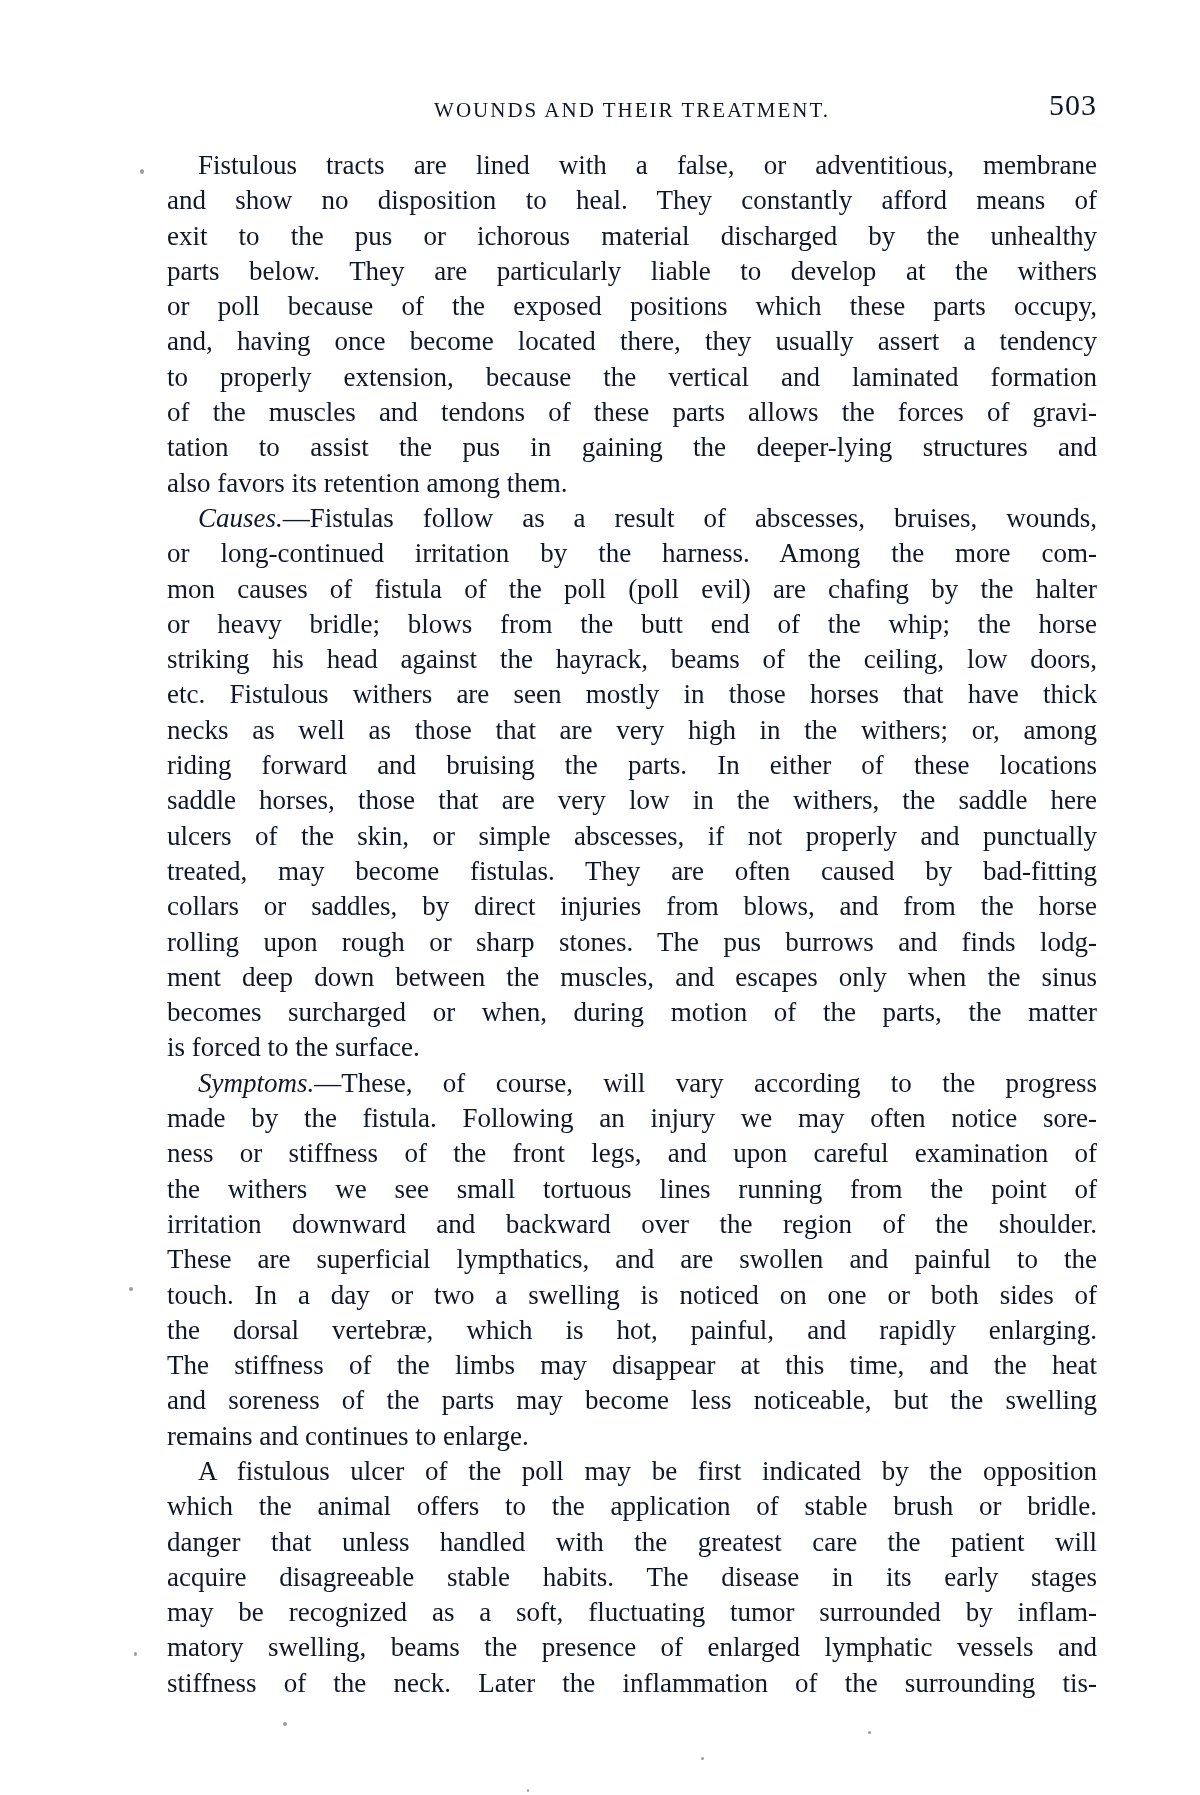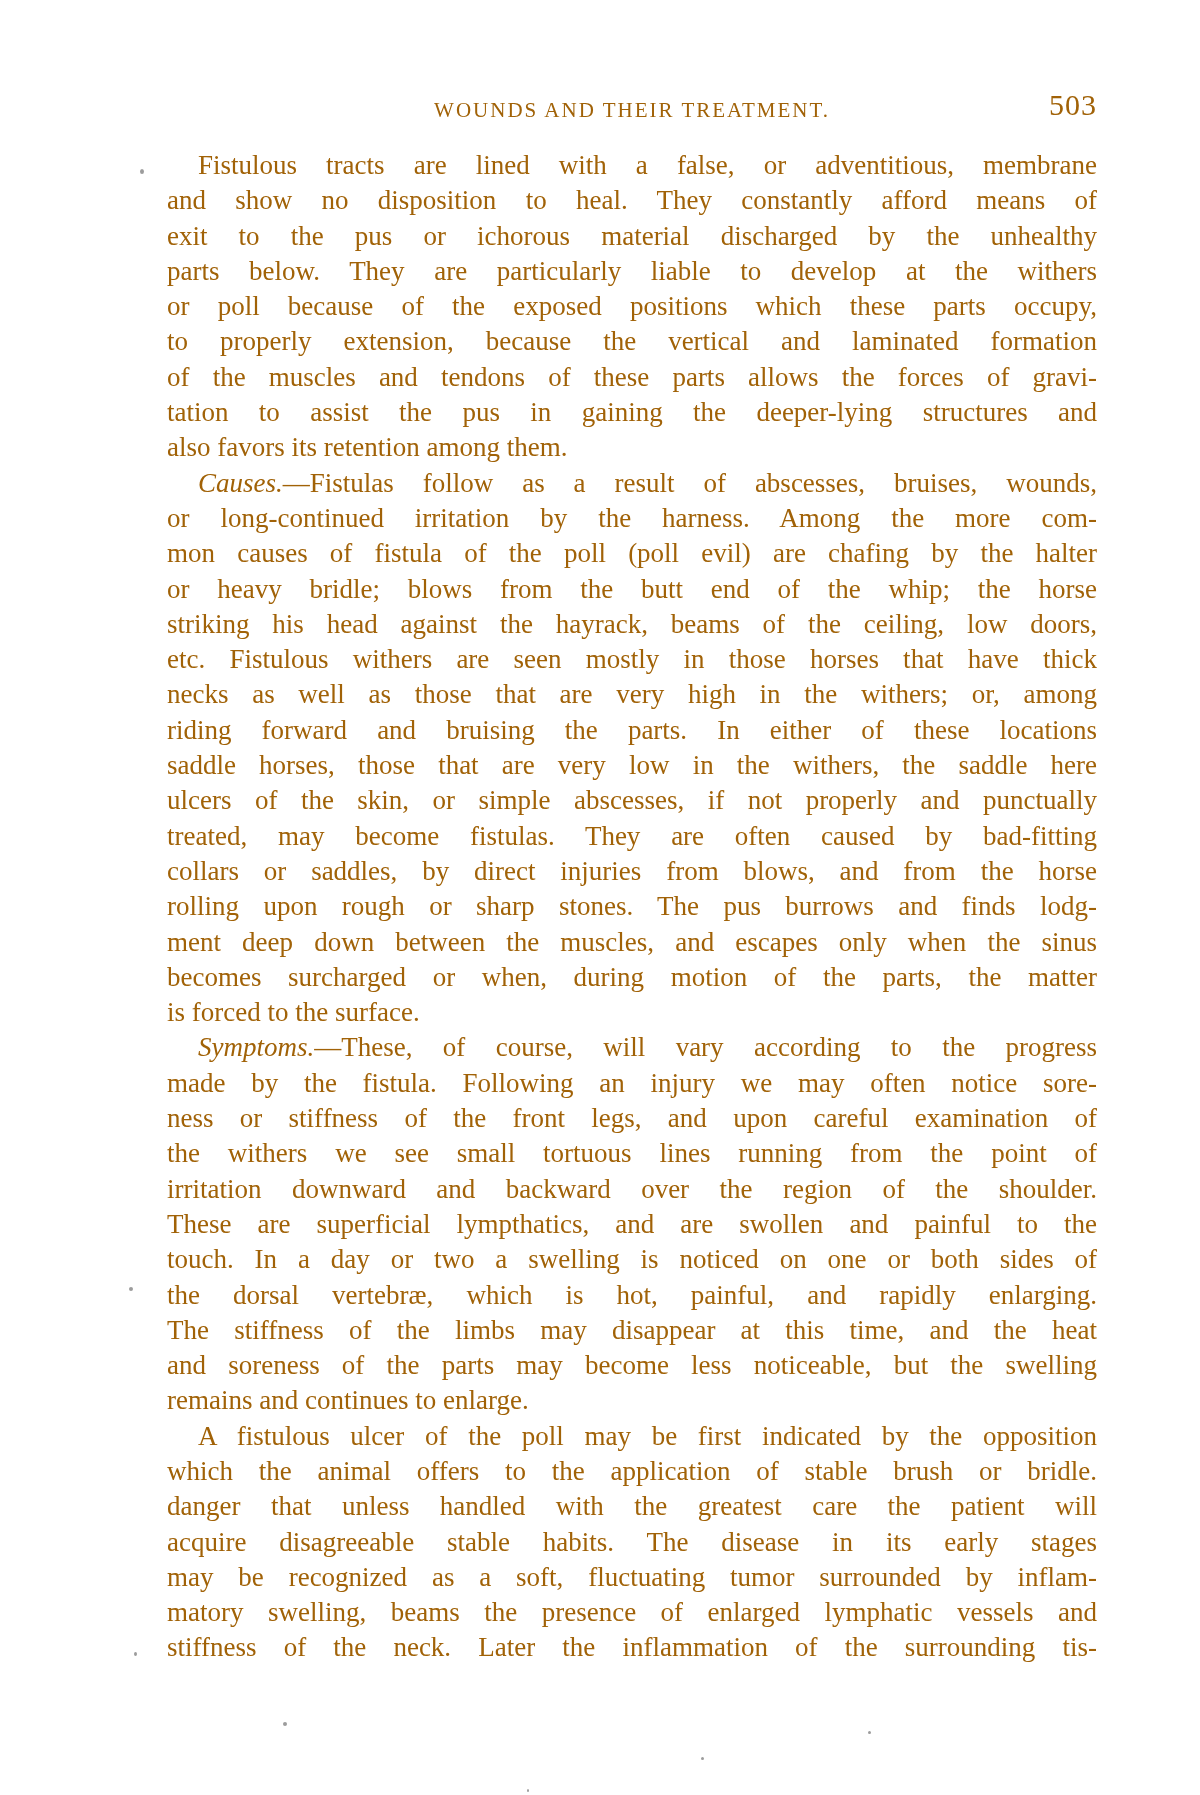--- a/index.html
+++ b/index.html
@@ -1,21 +1,21 @@
 <!DOCTYPE html>
 <html><head>
 <meta charset="utf-8">
 <style>
   html,body{margin:0;padding:0;background:#e8e8e8;}
   .page{
     position:relative;
     width:1200px;height:1795px;
     background:#ffffff;
     font-family:"Liberation Serif", serif;
-    color:#a16207;
+    color:#0f172a;
     overflow:hidden;
     margin:0 auto;
   }
   .textblock{
     position:absolute;
     left:167px;top:94px;
     width:930px;
   }
   .runhead{
     position:relative;
@@ -69,20 +69,21 @@
       <div class="runtitle">WOUNDS AND THEIR TREATMENT.</div>
       <div class="pagenum">503</div>
     </div>
     <div class="pagebody">
         <div>
           <div class="line indent">Fistulous tracts are lined with a false, or adventitious, membrane</div>
           <div class="line">and show no disposition to heal.  They constantly afford means of</div>
           <div class="line">exit to the pus or ichorous material discharged by the unhealthy</div>
           <div class="line">parts below.  They are particularly liable to develop at the withers</div>
           <div class="line">or poll because of the exposed positions which these parts occupy,</div>
+          <div class="line">and, having once become located there, they usually assert a tendency</div>
           <div class="line">to properly extension, because the vertical and laminated formation</div>
           <div class="line">of the muscles and tendons of these parts allows the forces of gravi-</div>
           <div class="line">tation to assist the pus in gaining the deeper-lying structures and</div>
           <div class="line short">also favors its retention among them.</div>
         </div>
         <div>
           <div class="line indent"><span class="ital">Causes.</span>—Fistulas follow as a result of abscesses, bruises, wounds,</div>
           <div class="line">or long-continued irritation by the harness.  Among the more com-</div>
           <div class="line">mon causes of fistula of the poll (poll evil) are chafing by the halter</div>
           <div class="line">or heavy bridle; blows from the butt end of the whip; the horse</div>

